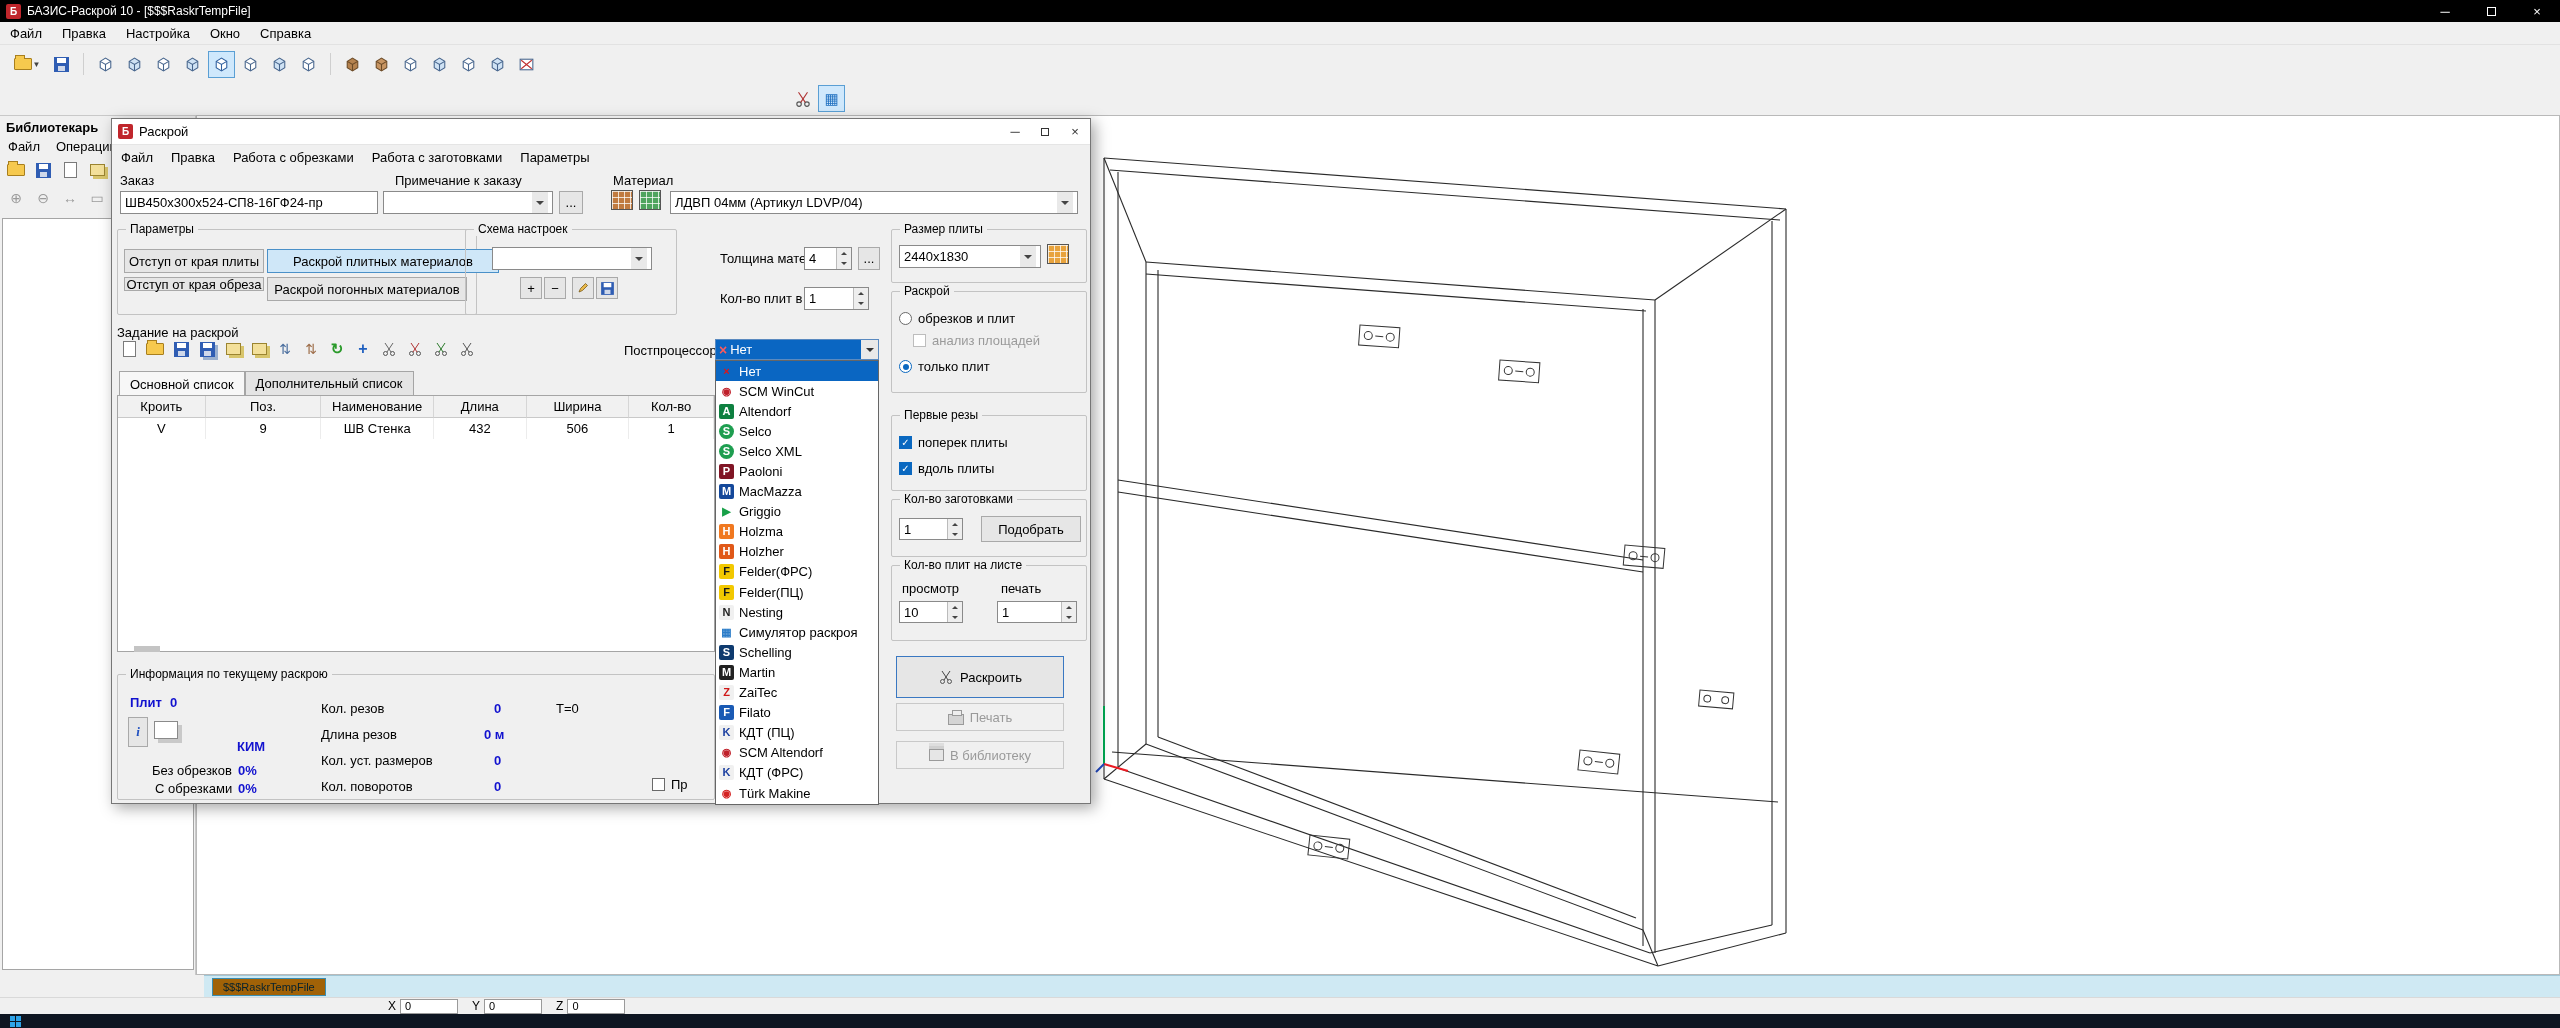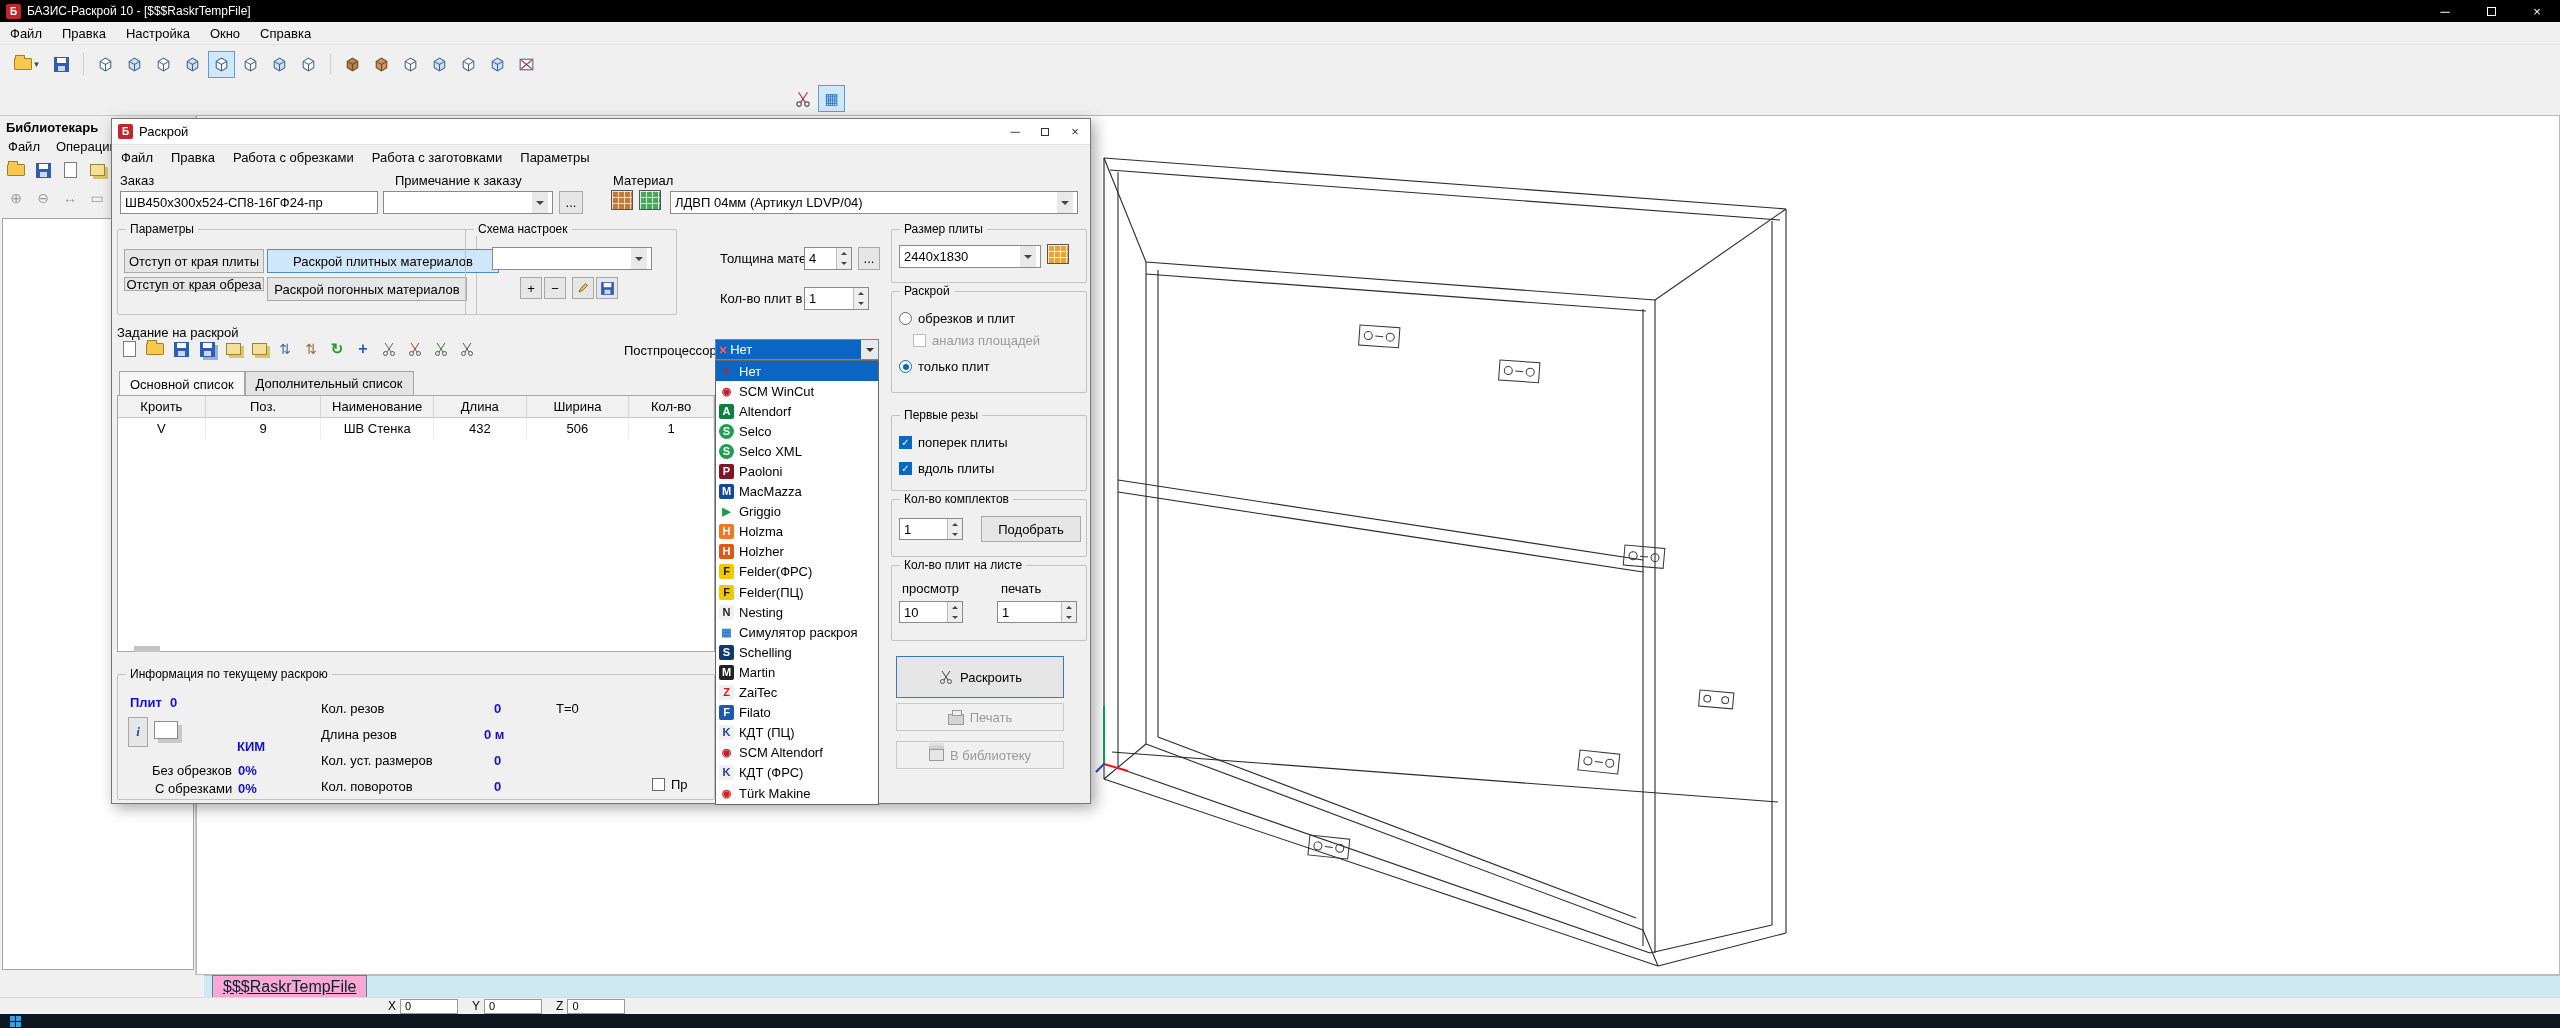--- a/index.html
+++ b/index.html
@@ -112,21 +112,21 @@
 .dd-arrow{margin-left:auto;width:17px;height:100%;background:#e9e9e9;display:flex;align-items:center;justify-content:center;}
 .dd-arrow::after{content:"";border:4px solid transparent;border-top-color:#333;margin-top:4px;}
 .dd-list{position:absolute;left:603px;top:241px;width:164px;height:445px;background:#fff;border:1px solid #666;z-index:41;overflow:hidden;}
 .dd-item{height:20.1px;display:flex;align-items:center;gap:5px;padding:0 3px;font-size:13px;white-space:nowrap;}
 .dd-item.selected{background:#0a66c2;color:#fff;}
 .dd-ico{width:15px;height:15px;display:inline-flex;align-items:center;justify-content:center;
   font-size:11px;font-weight:bold;flex:0 0 15px;line-height:1;}
 
 
 .tabstrip{background:#cfe9f3;border-top:1px solid #9fc6d6;display:flex;align-items:center;}
-.doc-tab{background:#f9a8d4;border:1px solid #3a8cb0;color:#06222e;padding:2px 10px;margin-left:8px;font-size:16px;text-decoration:underline;}
+.doc-tab{background:#a16207;border:1px solid #3a8cb0;color:#06222e;padding:2px 10px;margin-left:8px;font-size:11px;}
 .statusbar{background:#f0f0f0;border-top:1px solid #d9d9d9;display:flex;align-items:center;font-size:12px;}
 .coord-lbl{margin-left:14px;margin-right:4px;}
 .coord-box{width:58px;height:15px;background:#fff;border:1px solid #9a9a9a;padding:0 4px;display:flex;align-items:center;font-size:11px;}
 .taskbar{background:#0e1622;display:flex;align-items:center;}
 .winlogo{display:grid;grid-template-columns:5px 5px;grid-template-rows:5px 5px;gap:1px;margin-left:10px;}
 .winlogo span{background:#2ea3e8;display:block;}
 </style>
 </head>
 <body>
 
@@ -617,21 +617,21 @@
     <div class="chk" style="left:787px;top:316px">
       <span class="cbox on">✓</span>
       <span>поперек плиты</span>
     </div>
     <div class="chk" style="left:787px;top:342px">
       <span class="cbox on">✓</span>
       <span>вдоль плиты</span>
     </div>
 
     <div class="gb" style="left:779px;top:380px;width:196px;height:58px">
-      <span class="gb-label">Кол-во комплектов</span>
+      <span class="gb-label">Кол-во заготовками</span>
     </div>
     <div class="spin" style="left:787px;top:399px;width:64px;height:22px">
       <span class="sval">1</span>
       <span class="sbtns">
           <span class="sb up"></span>
           <span class="sb dn"></span>
         </span>
     </div>
     <div class="btn" style="left:869px;top:397px;width:100px;height:26px">Подобрать</div>
 

